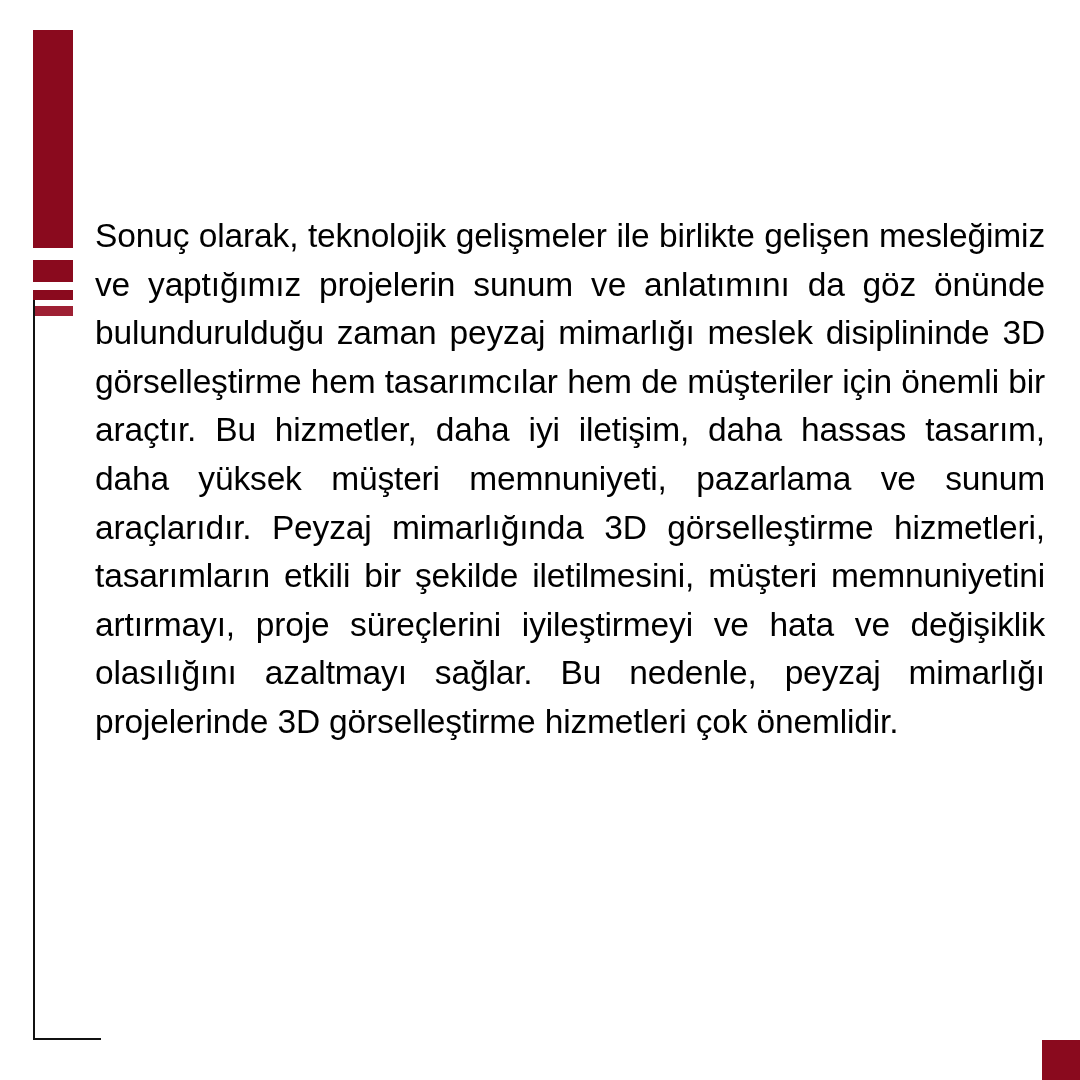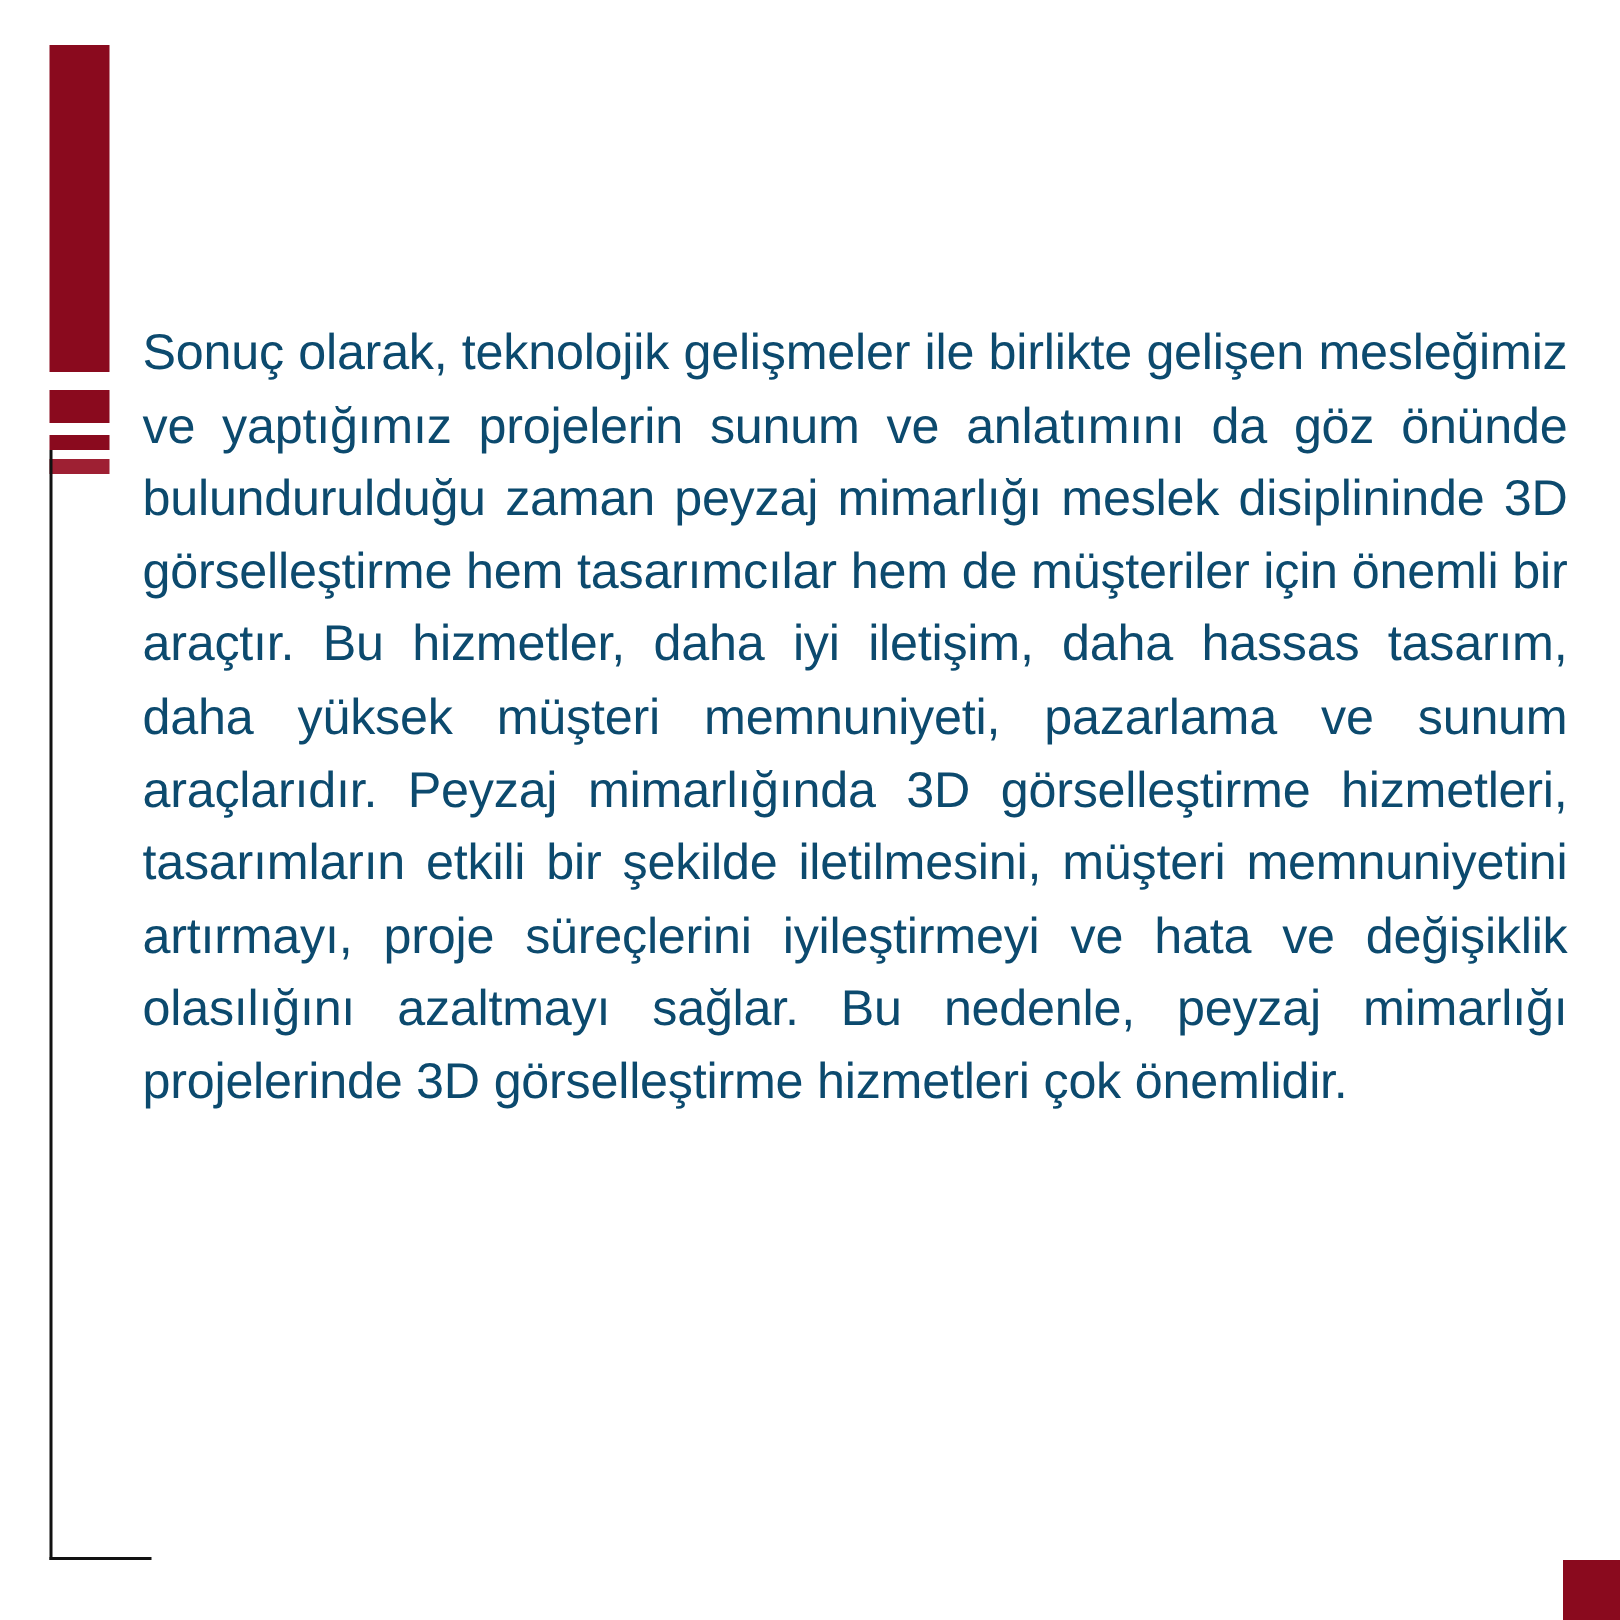--- a/index.html
+++ b/index.html
@@ -43,21 +43,21 @@
     height: 2px;
     background: #111111;
   }
 
   
   #body-text {
     position: absolute;
     left: 95px;
     top: 212px;
     width: 950px;
-    color: #0c4a6e;
+    color: #000000;
     font-size: 33.5px;
     line-height: 48.6px;
     text-align: justify;
     text-justify: inter-word;
     letter-spacing: -0.15px;
     font-weight: 400;
   }
   #body-text > p { margin: 0; }
 
   

